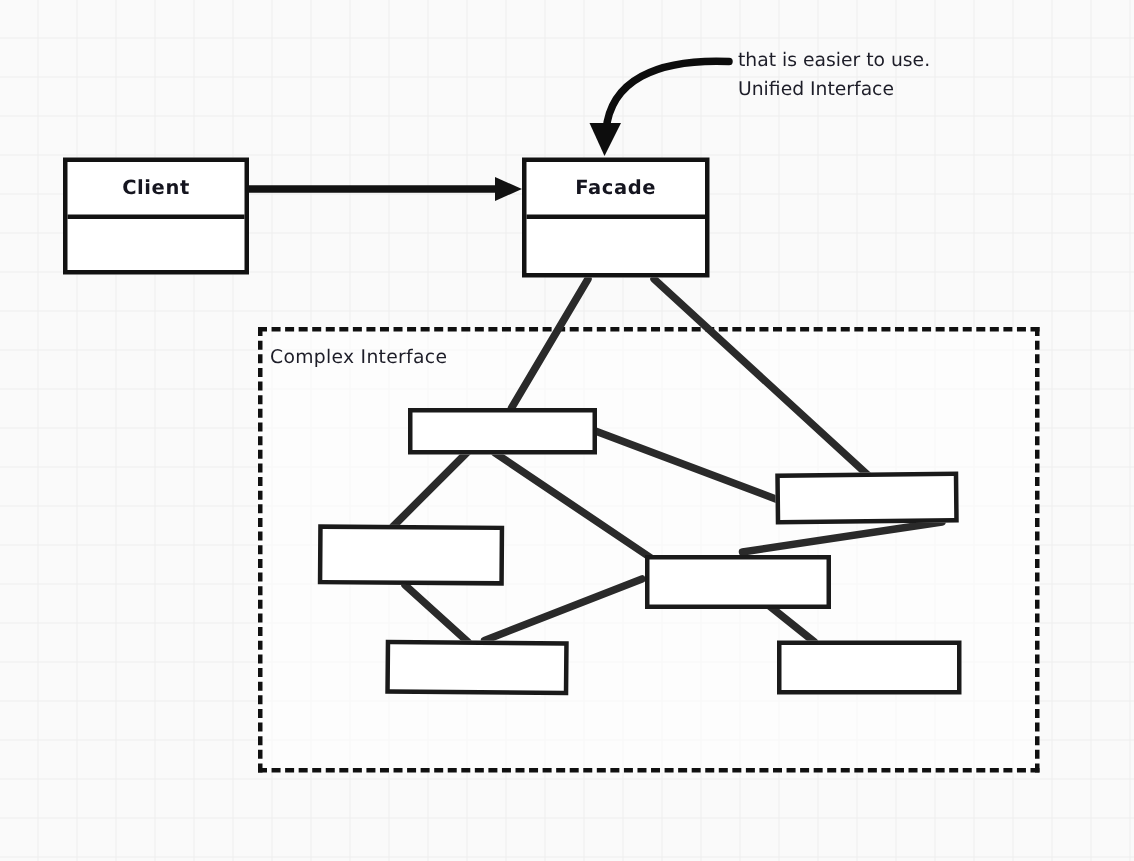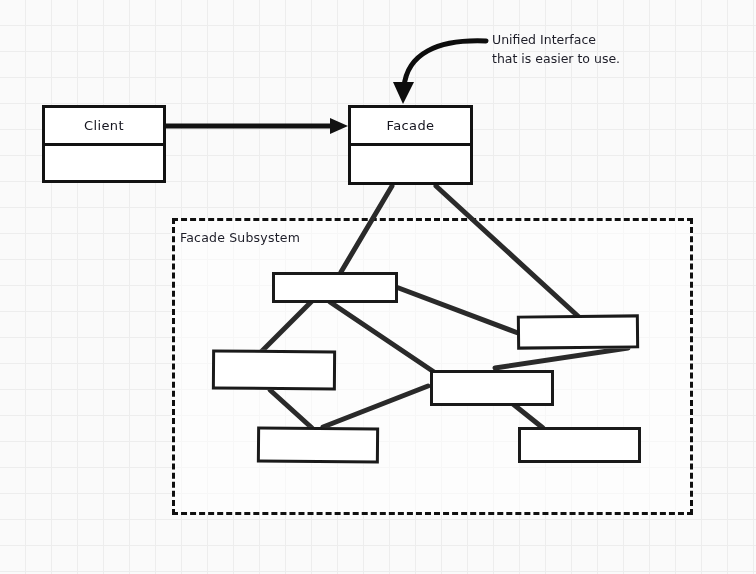--- a/index.html
+++ b/index.html
@@ -39,21 +39,21 @@
   }
   .uml-title {
     position: absolute;
     left: 0;
     right: 0;
     top: 0;
     height: 35px;
     line-height: 35px;
     text-align: center;
     font-size: 13px;
-    font-weight: normal;
+    font-weight: bold;
     color: #15151f;
     letter-spacing: 0.4px;
   }
   .uml-divider {
     position: absolute;
     left: 0;
     right: 0;
     top: 35px;
     height: 3px;
     background: #121212;
@@ -92,21 +92,21 @@
     line-height: 19px;
     white-space: nowrap;
   }
 </style>
 </head>
 <body>
 
 <div id="canvas">
 
   <div id="subsystem-frame"></div>
-  <div id="subsystem-label">Facade Subsystem</div>
+  <div id="subsystem-label">Complex Interface</div>
 
   <svg id="drawing" viewBox="0 0 756 574">
 
     <g>
       <line x1="165" y1="126" x2="338" y2="126" stroke="#121212" stroke-width="5" stroke-linecap="butt"></line>
       <polygon points="348,126 330,118 330,134" fill="#121212"></polygon>
     </g>
 
     <g>
       <path d="M 486 41 C 437 39 407 54 404 87" fill="none" stroke="#0d0d0d" stroke-width="5" stroke-linecap="round"></path>
@@ -143,17 +143,17 @@
   </div>
 
   <div class="sub-box" style="left:272px; top:272px; width:126px; height:31px;"></div>
   <div class="sub-box" style="left:517px; top:315px; width:122px; height:34px; transform:rotate(-0.6deg);"></div>
   <div class="sub-box" style="left:212px; top:350px; width:124px; height:40px; transform:rotate(0.4deg);"></div>
   <div class="sub-box" style="left:430px; top:370px; width:124px; height:36px;"></div>
   <div class="sub-box" style="left:257px; top:427px; width:122px; height:36px; transform:rotate(0.5deg);"></div>
   <div class="sub-box" style="left:518px; top:427px; width:123px; height:36px;"></div>
 
   <div id="annotation">
+    <div>that is easier to use.</div>
     <div>Unified Interface</div>
-    <div>that is easier to use.</div>
   </div>
 
 </div>
 
 </body></html>

